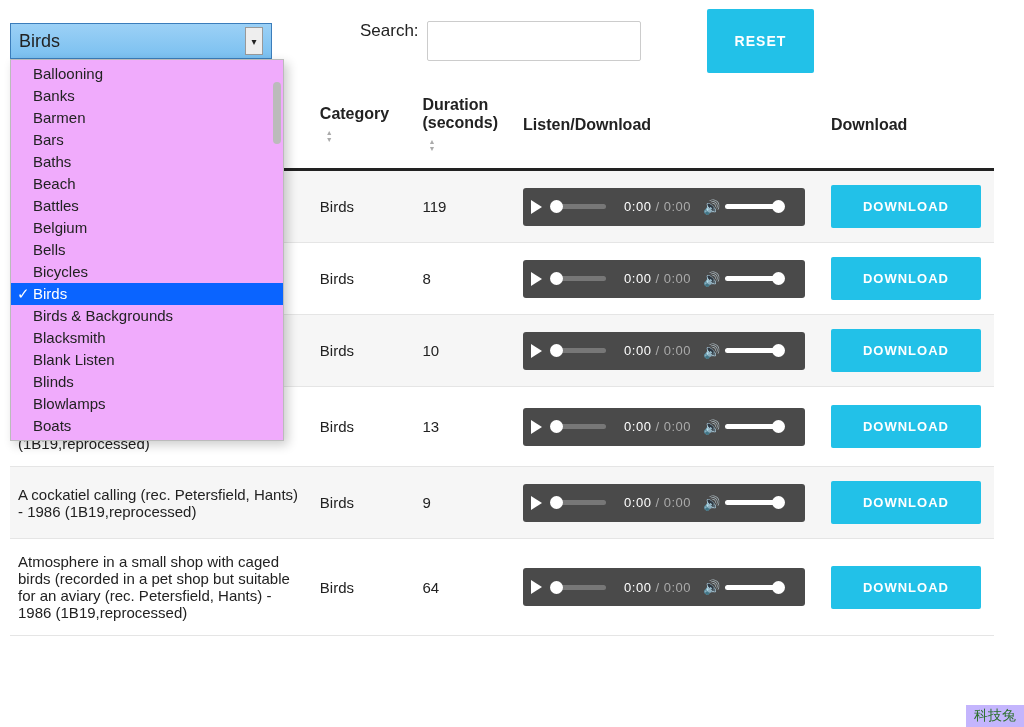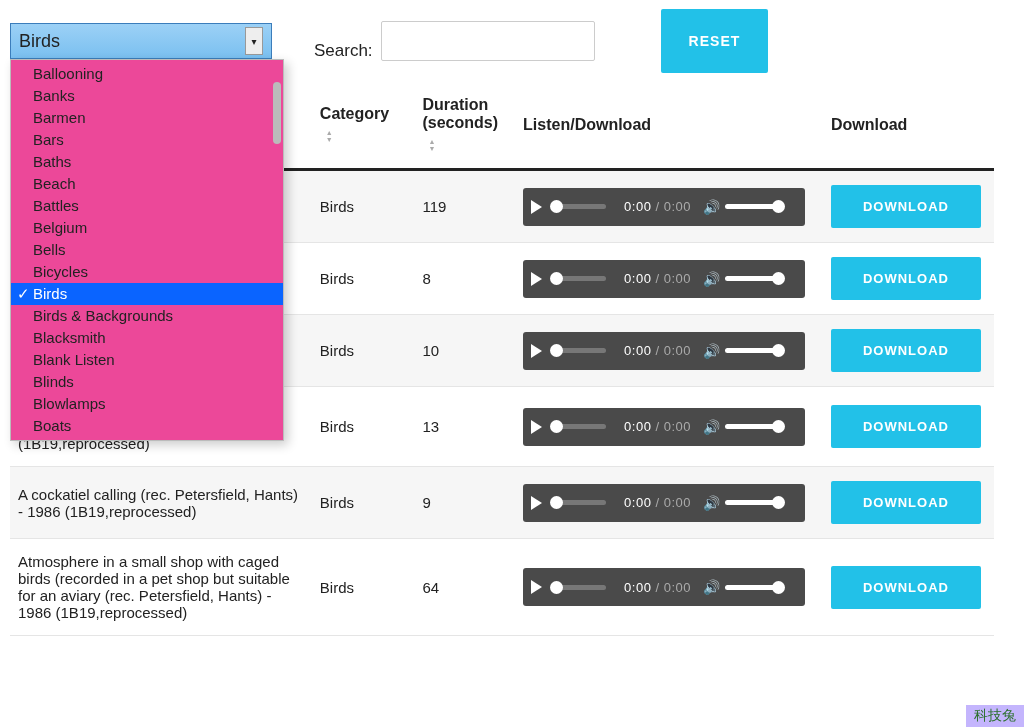--- a/index.html
+++ b/index.html
@@ -42,21 +42,21 @@
     width: 18px; height: 28px;
     background: #eee;
     border: 1px solid #999;
     display:flex; align-items:center; justify-content:center;
     font-size:10px;
   }
   .dropdown {
     position: absolute;
     top: 36px; left: 0;
     width: 274px;
-    background: #ec4899;
+    background: #f0abfc;
     border: 1px solid #bbb;
     box-shadow: 4px 4px 10px rgba(0,0,0,0.2);
     z-index: 100;
     padding: 3px 0;
     max-height: 392px;
     overflow: hidden;
   }
   .dropdown-item {
     font-size: 15px;
     padding: 1px 4px 1px 22px;
@@ -80,23 +80,23 @@
     height: 380px;
   }
   .dd-scroll-thumb {
     position: absolute;
     right: 0; top: 18px;
     width: 8px; height: 62px;
     background: #bbb;
     border-radius: 4px;
   }
   .search-group {
-    margin-left: 42px;
+    margin-left: 88px;
     display: flex;
-    align-items: flex-end;
+    align-items: flex-start;
   }
   .search-label {
     font-size: 17px;
     margin-right: 8px;
   }
   .search-input {
     width: 214px;
     height: 40px;
     border: 1px solid #ccc;
     border-radius: 2px;

